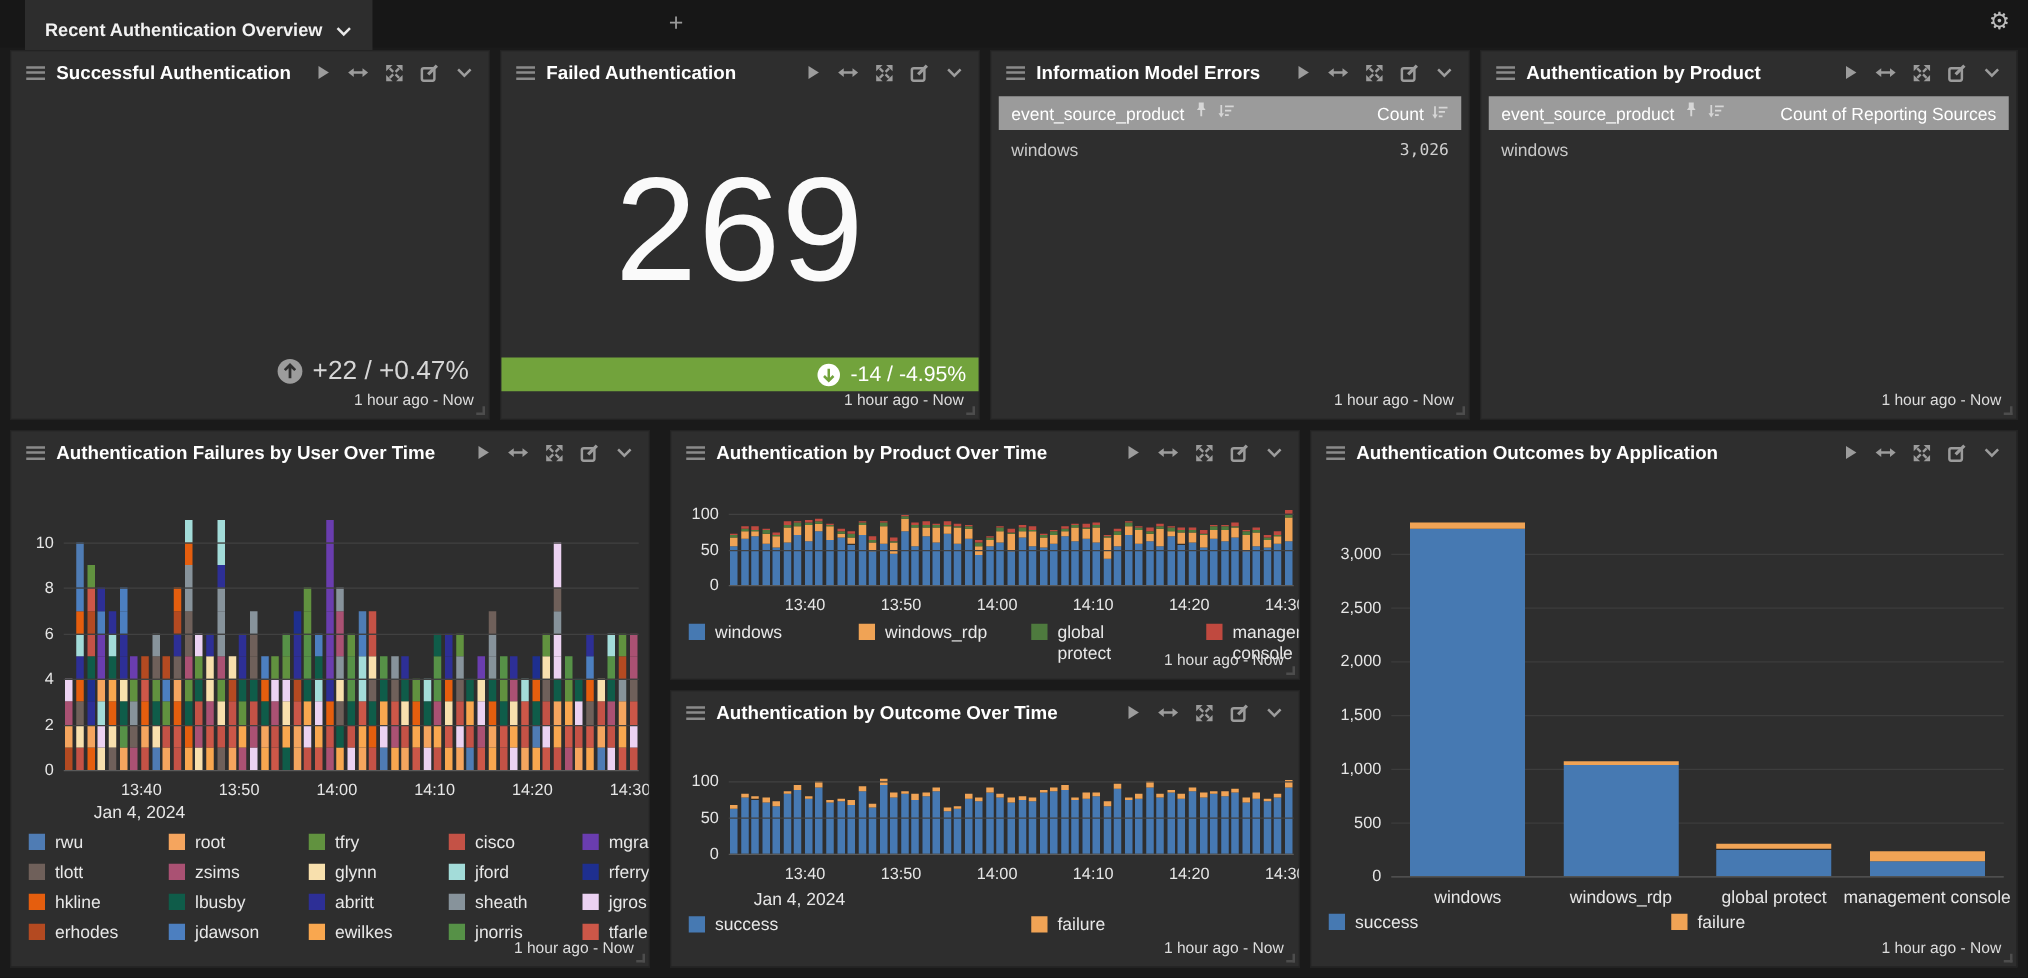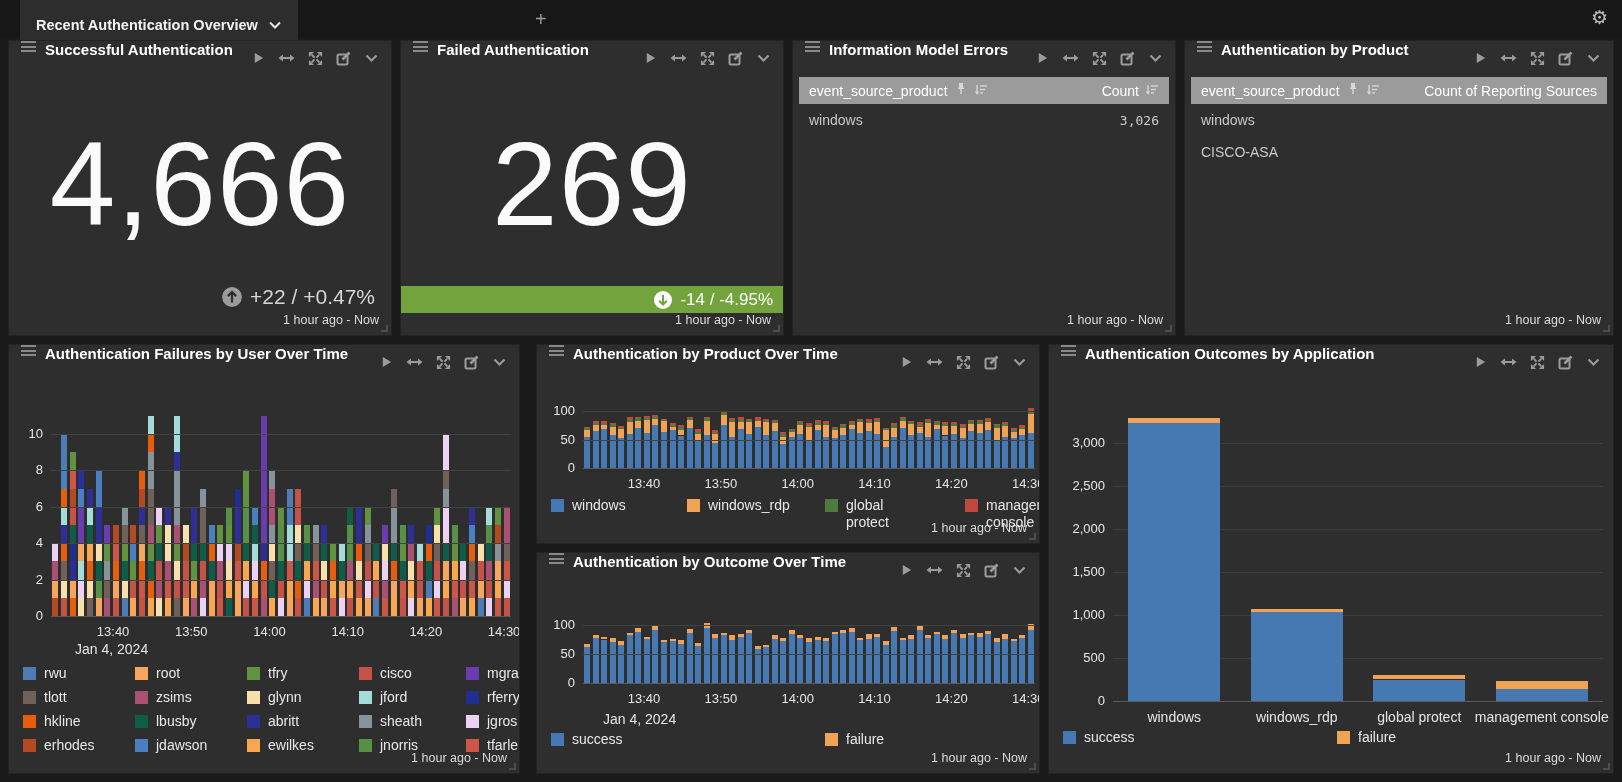--- a/index.html
+++ b/index.html
@@ -18,21 +18,21 @@
   .widget { position:absolute; background:#2e2e2e; border:1px solid #232323; overflow:hidden; }
   #w1 { left:8px;   top:40px;  width:384px; height:296px; }
   #w2 { left:400px; top:40px;  width:384px; height:296px; }
   #w3 { left:792px; top:40px;  width:384px; height:296px; }
   #w4 { left:1184px;top:40px;  width:430px; height:296px; }
   #w5 { left:8px;   top:344px; width:512px; height:430px; }
   #w6 { left:536px; top:344px; width:504px; height:200px; }
   #w7 { left:536px; top:552px; width:504px; height:222px; }
   #w8 { left:1048px;top:344px; width:566px; height:430px; }
 
-  .whead { position:absolute; left:0; top:0; right:0; height:34px; display:flex; padding:0 12px; gap:9px; }
+  .whead { position:absolute; left:0; top:0; right:0; height:34px; display:flex; align-items:center; padding:0 12px; gap:9px; }
   .drag { display:flex; flex-direction:column; gap:2.5px; cursor:grab; }
   .drag i { display:block; width:15px; height:2px; background:#8a8a8a; }
   .wtitle { color:#fff; font-size:15px; font-weight:700; white-space:nowrap; }
   .wicons { margin-left:auto; display:flex; align-items:center; gap:13px; }
   .wicons svg { display:block; cursor:pointer; }
 
   .timerange { position:absolute; right:12px; bottom:8px; color:#dcdcdc; font-size:12.5px; }
   .corner { position:absolute; right:3px; bottom:3px; width:7px; height:7px; border-right:2px solid #4d4d4d; border-bottom:2px solid #4d4d4d; }
 
   
@@ -109,21 +109,20 @@
           </svg>
           <svg width="15" height="15" viewBox="0 0 15 15">
             <rect x="1.5" y="3.5" width="10" height="10" rx="1.5" fill="none" stroke="#9c9c9c" stroke-width="2"></rect>
             <line x1="6.5" y1="8.5" x2="13.5" y2="1.5" stroke="#9c9c9c" stroke-width="2.6"></line>
           </svg>
           <svg width="15" height="14" viewBox="0 0 14 14">
             <polyline points="2,4.5 7,9.5 12,4.5" fill="none" stroke="#9c9c9c" stroke-width="2"></polyline>
           </svg>
         </span>
       </div>
-    <div class="bignum">4,666</div>
     <div class="trendrow">
       <svg width="22" height="22" viewBox="0 0 20 20">
           <circle cx="10" cy="10" r="9" fill="#9c9c9c"></circle>
           <path d="M10 15V6 M6.2 9.2 L10 5.4 L13.8 9.2" stroke="#2e2e2e" stroke-width="2" fill="none"></path>
         </svg>
       <span>+22 / +0.47%</span>
     </div>
     <div class="timerange">1 hour ago - Now</div>
     <div class="corner"></div>
   </div>
@@ -310,24 +309,20 @@
               </g>
               <polygon points="0.8,7.5 5.2,7.5 3,11" fill="#d6d6d6"></polygon>
             </svg></span>
         <span class="c2">
             <span>Count of Reporting Sources</span>
           </span>
       </div>
       <div class="tbody">
           <div class="trow">
             <span>windows</span>
-            <span class="cnt"></span>
-          </div>
-          <div class="trow">
-            <span>CISCO-ASA</span>
             <span class="cnt"></span>
           </div>
         </div>
     </div>
     <div class="timerange">1 hour ago - Now</div>
     <div class="corner"></div>
   </div>
 
   <div class="widget" id="w5">
     <div class="whead">

